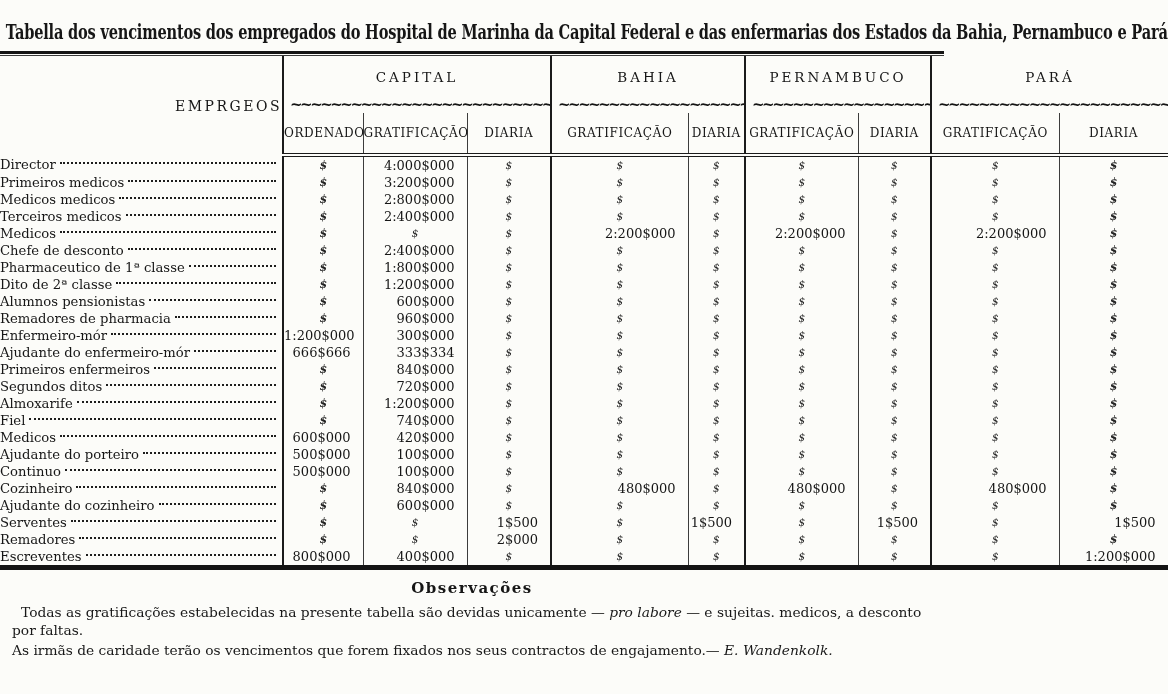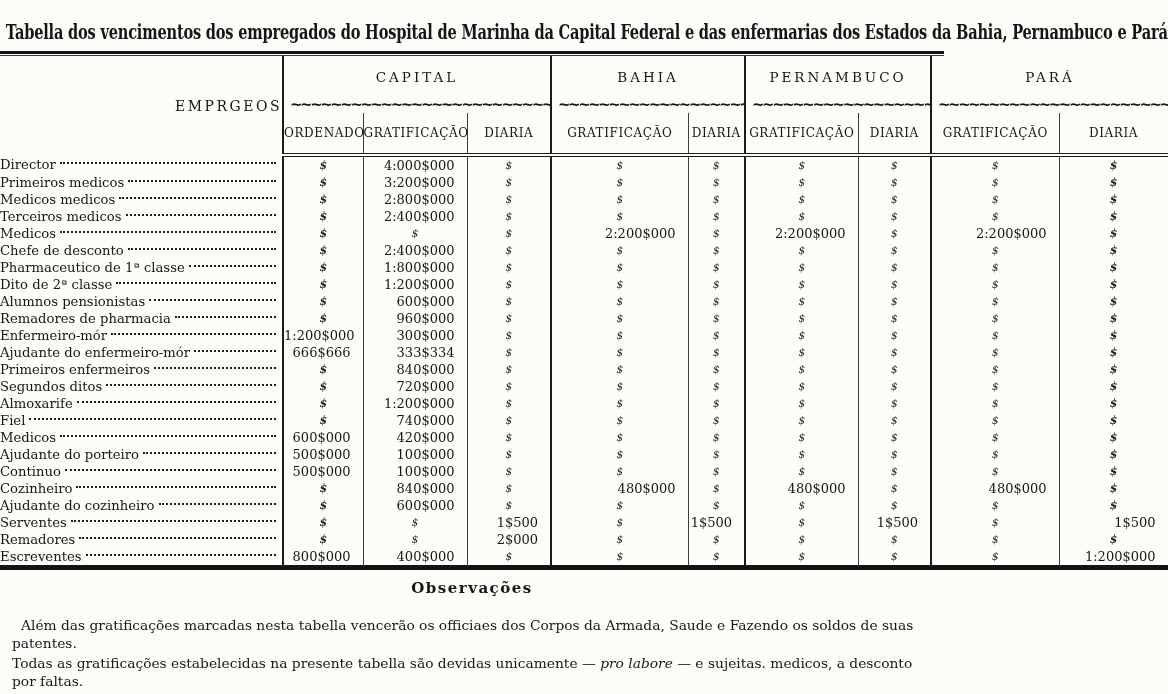--- a/index.html
+++ b/index.html
@@ -77,21 +77,21 @@
   td.val.empty{
     text-align:center;font-style:italic;font-size:10.5px;color:#222;
   }
   tbody tr td:nth-child(2).empty,
   tbody tr td:nth-child(10).empty{font-weight:bold;font-size:11px;}
 
   
   .obs{padding:9px 12px 0 12px;}
   .obs-title{
     text-align:center;font-weight:bold;font-size:15px;letter-spacing:1.5px;
-    margin-bottom:19px;
+    margin-bottom:6px;
   }
   .obs-line{
     margin:0 0 2px 0;font-size:13.8px;line-height:18px;color:#181818;
   }
   .obs-line:first-of-type{text-indent:9px;}
   .obs-line em{}
 </style>
 </head>
 <body>
 
@@ -555,18 +555,18 @@
           <td class="val tl empty">$</td>
           <td class="val hl empty">$</td>
           <td class="val tl rr num">1:200$000</td>
         </tr>
       </tbody>
   </table>
 
   <div class="obs">
     <div class="obs-title">Observações</div>
     <div id="obs-lines">
-        <p class="obs-line"><span>Além das gratificações marcadas nesta tabella vencerão os officiaes dos Corpos da Armada, Saude e Fazendo os soldos de suas patentes.</span></p>
         <p class="obs-line"><span>Todas as gratificações estabelecidas na presente tabella são devidas unicamente — </span><em>pro labore</em><span> — e sujeitas. medicos, a desconto por faltas.</span></p>
+        <p class="obs-line"><span>As irmãs de caridade terão os vencimentos que forem fixados nos seus contractos de engajamento.— </span><em>E. Wandenkolk.</em></p>
       </div>
   </div>
 
 </div>
 
 </body></html>

